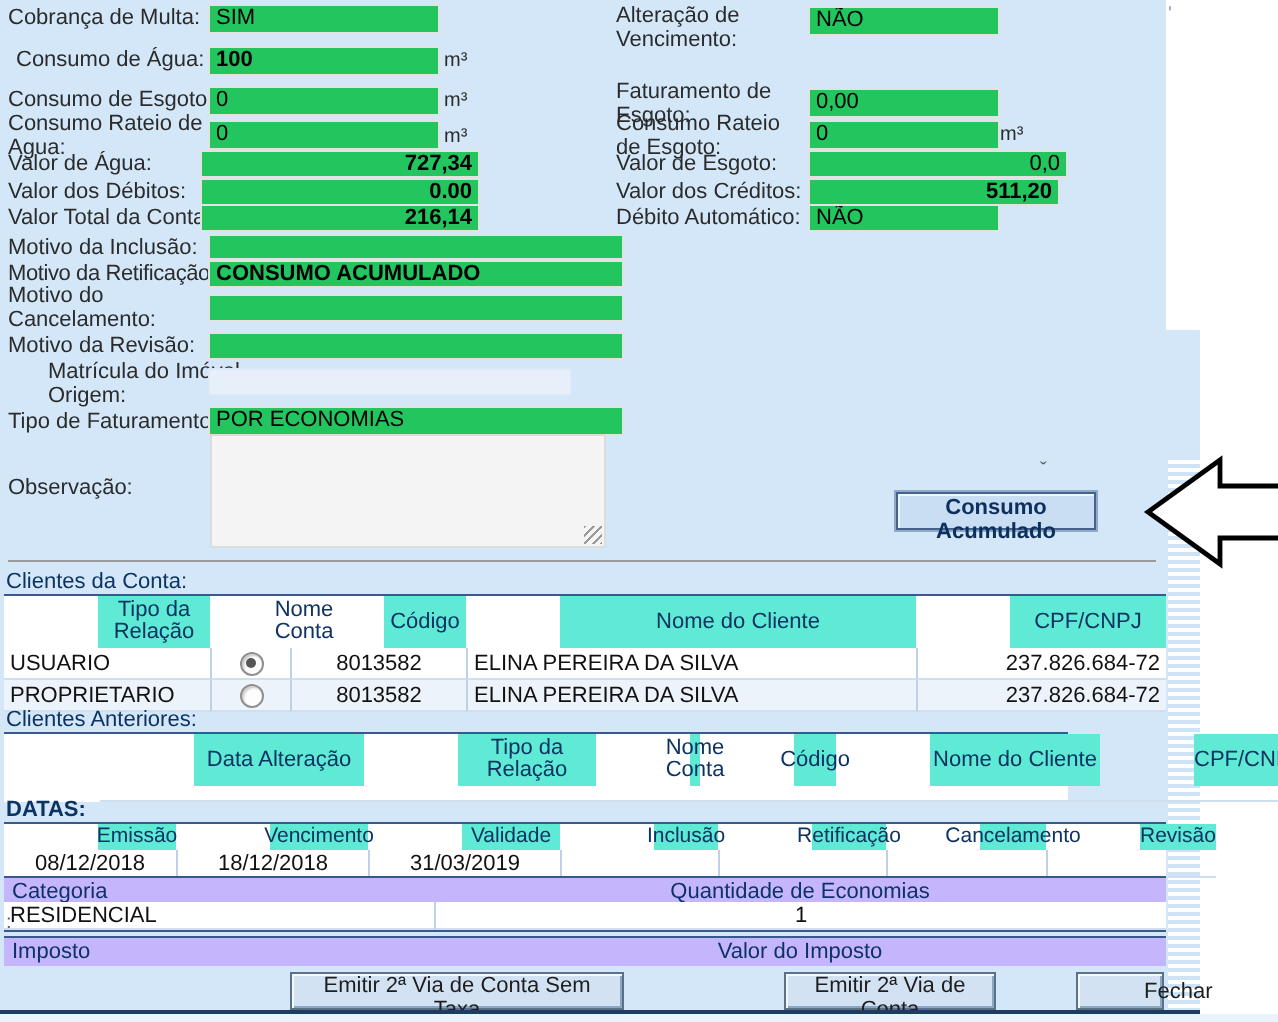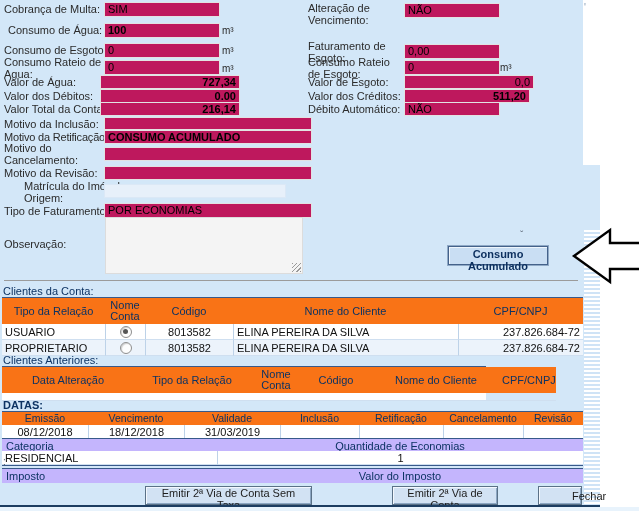--- a/index.html
+++ b/index.html
@@ -4,33 +4,33 @@
 <style>
   html,body{margin:0;padding:0;background:#fff;font-family:"Liberation Sans",sans-serif;}
   .page{position:relative;width:639px;height:511px;overflow:hidden;background:#fff;}
   .panel{position:absolute;left:0;top:0;width:583px;height:505px;background:#d3e7f8;}
   .band{position:absolute;left:583px;top:165px;width:17px;height:340px;background:#d3e7f8;}
   .stripes{position:absolute;left:584px;top:230px;width:16px;height:275px;
      background:repeating-linear-gradient(180deg,#ffffff 0 2px,#cfe3f6 2px 4px);}
   .lbl{position:absolute;font-size:11px;line-height:11.5px;color:#2b2b2b;}
   .nw{white-space:nowrap;}
   .sec{position:absolute;font-size:11px;color:#0d3363;}
-  .fld{position:absolute;height:13px;background:#be185d;border:1px solid #e2e2e2;
+  .fld{position:absolute;height:13px;background:#22c55e;border:1px solid #e2e2e2;
      font-size:11px;line-height:13px;padding:0 3px;color:#000;box-sizing:content-box;overflow:hidden;}
   .fld.rt{text-align:right;}
   .fld.b{font-weight:bold;}
   .fld.tint{background:#e7f0fa;border-color:#dbe8f6;}
   .unit{position:absolute;font-size:10px;color:#2b2b2b;}
   .obs{position:absolute;background:#f4f4f4;border:1px solid #dcdcdc;}
   .grip{position:absolute;right:1px;bottom:1px;width:9px;height:9px;
      background:repeating-linear-gradient(135deg,#999 0 1px,transparent 1px 3px);}
   .hr{position:absolute;height:1px;background:#9b9b9b;}
   .tbl{position:absolute;display:grid;background:#fff;border-top:1px solid #38598a;}
-  .th{background:#f97316;color:#0d3363;font-size:11px;display:flex;align-items:center;
-     justify-content:center;text-align:center;line-height:11px;}
+  .th{background:#5eead4;color:#0d3363;font-size:11px;display:flex;align-items:center;
+     justify-content:center;text-align:center;line-height:11px;margin-left:47px;}
   .td{font-size:11px;color:#111;display:flex;align-items:center;padding:0 3px;
      border-left:1px solid #bdd2e8;border-bottom:1px solid #cfdff0;overflow:hidden;}
   .td.first{border-left:none;}
   .td.c{justify-content:center;}
   .td.r{justify-content:flex-end;}
   .row-alt{background:#ecf3fb;}
   .radio{width:10px;height:10px;border-radius:50%;background:#fdfdfd;border:1px solid #8f8f8f;
      box-shadow:inset 1px 1px 1px #cfcfcf;position:relative;}
   .radio.sel::after{content:"";position:absolute;left:2px;top:2px;width:5px;height:5px;
      border-radius:50%;background:#555;}
@@ -151,21 +151,21 @@
     <div class="td first row-alt" style="height:15px;">PROPRIETARIO</div>
     <div class="td c row-alt">
         <span class="radio"></span>
       </div>
     <div class="td c row-alt">8013582</div>
     <div class="td row-alt">ELINA PEREIRA DA SILVA</div>
     <div class="td r row-alt">237.826.684-72</div>
   </div>
 
   <div class="sec" style="left:3px;top:354px;">Clientes Anteriores:</div>
-  <div class="tbl" style="left:2px;top:366px;width:484px;grid-template-columns:132px 116px 52px 68px 132px 1fr;">
+  <div class="tbl" style="left:2px;top:366px;width:484px;grid-template-columns:132px 116px 52px 68px 132px 1fr;padding-left:48px;">
     <div class="th" style="height:26px;">Data Alteração</div>
     <div class="th">Tipo da Relação</div>
     <div class="th">Nome Conta</div>
     <div class="th">Código</div>
     <div class="th">Nome do Cliente</div>
     <div class="th">CPF/CNPJ</div>
     <div class="td first" style="height:7px;grid-column:1 / -1;"></div>
   </div>
 
   <div class="sec" style="left:3px;top:399px;font-weight:bold;">DATAS:</div>

